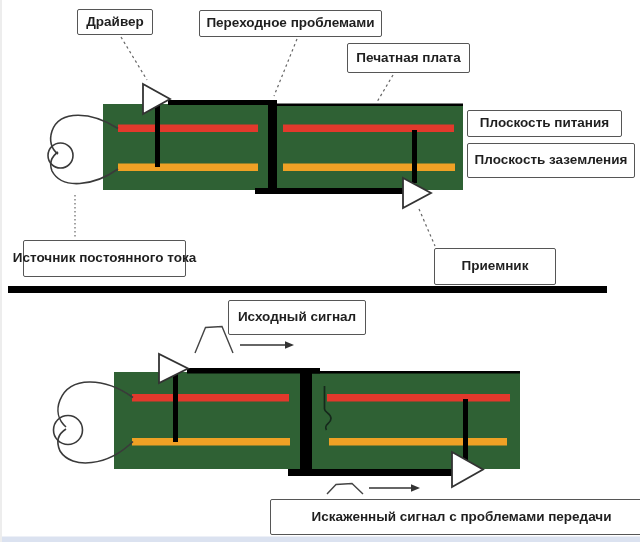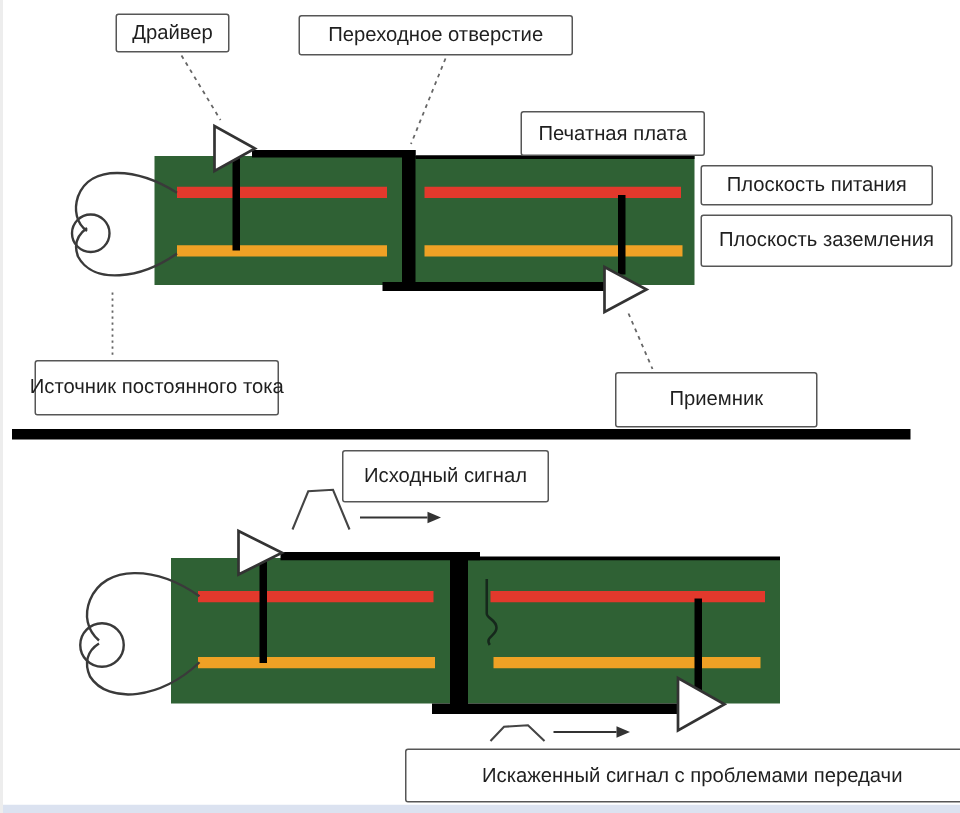--- a/index.html
+++ b/index.html
@@ -1,19 +1,20 @@
 <!DOCTYPE html>
 <html><head>
 <meta charset="utf-8">
 <style>
   html,body { margin:0; padding:0; background:#ffffff; }
   .stage {
     position:relative; width:640px; height:542px; overflow:hidden;
     background:#ffffff;
     font-family:"Liberation Sans","DejaVu Sans",sans-serif;
+    font-weight:bold;
   }
   .layer { position:absolute; left:0; top:0; }
   .lbl {
     position:absolute; box-sizing:border-box;
     background:#ffffff; border:1.5px solid #565656; border-radius:2px;
     display:flex; align-items:center; justify-content:center;
     font-size:13.5px; color:#1f1f1f; text-align:center; white-space:nowrap;
     line-height:1.1; z-index:3;
   }
 </style>
@@ -104,40 +105,40 @@
 
     <rect x="0" y="536.5" width="640" height="5.5" fill="#dbe2f0"></rect>
     <rect x="0" y="0" width="2" height="542" fill="#ededed"></rect>
   </svg>
 
   <div class="lbl" style="left:77px; top:9px; width:76px; height:26px;">
     <span>Драйвер</span>
   </div>
 
   <div class="lbl" style="left:199px; top:10px; width:183px; height:27px;">
-    <span>Переходное отверстие</span>
+    <span>Переходное проблемами</span>
   </div>
 
-  <div class="lbl" style="left:347px; top:43px; width:123px; height:30px;margin-top:31px;">
+  <div class="lbl" style="left:347px; top:43px; width:123px; height:30px;">
     <span>Печатная плата</span>
   </div>
 
   <div class="lbl" style="left:467px; top:143px; width:168px; height:35px;">
     <span>Плоскость заземления</span>
   </div>
 
   <div class="lbl" style="left:467px; top:110px; width:155px; height:27px;">
     <span>Плоскость питания</span>
   </div>
 
   <div class="lbl" style="left:23px; top:240px; width:163px; height:37px;">
     <span>Источник постоянного тока</span>
   </div>
 
-  <div class="lbl" style="left:410px; top:248px; width:135px; height:37px;">
+  <div class="lbl" style="left:434px; top:248px; width:122px; height:37px;">
     <span>Приемник</span>
   </div>
 
   <div class="lbl" style="left:228px; top:300px; width:138px; height:35px;">
     <span>Исходный сигнал</span>
   </div>
 
   <div class="lbl" style="left:222px; top:499px; width:383px; height:36px;margin-left:48px;">
     <span>Искаженный сигнал с проблемами передачи</span>
   </div>

